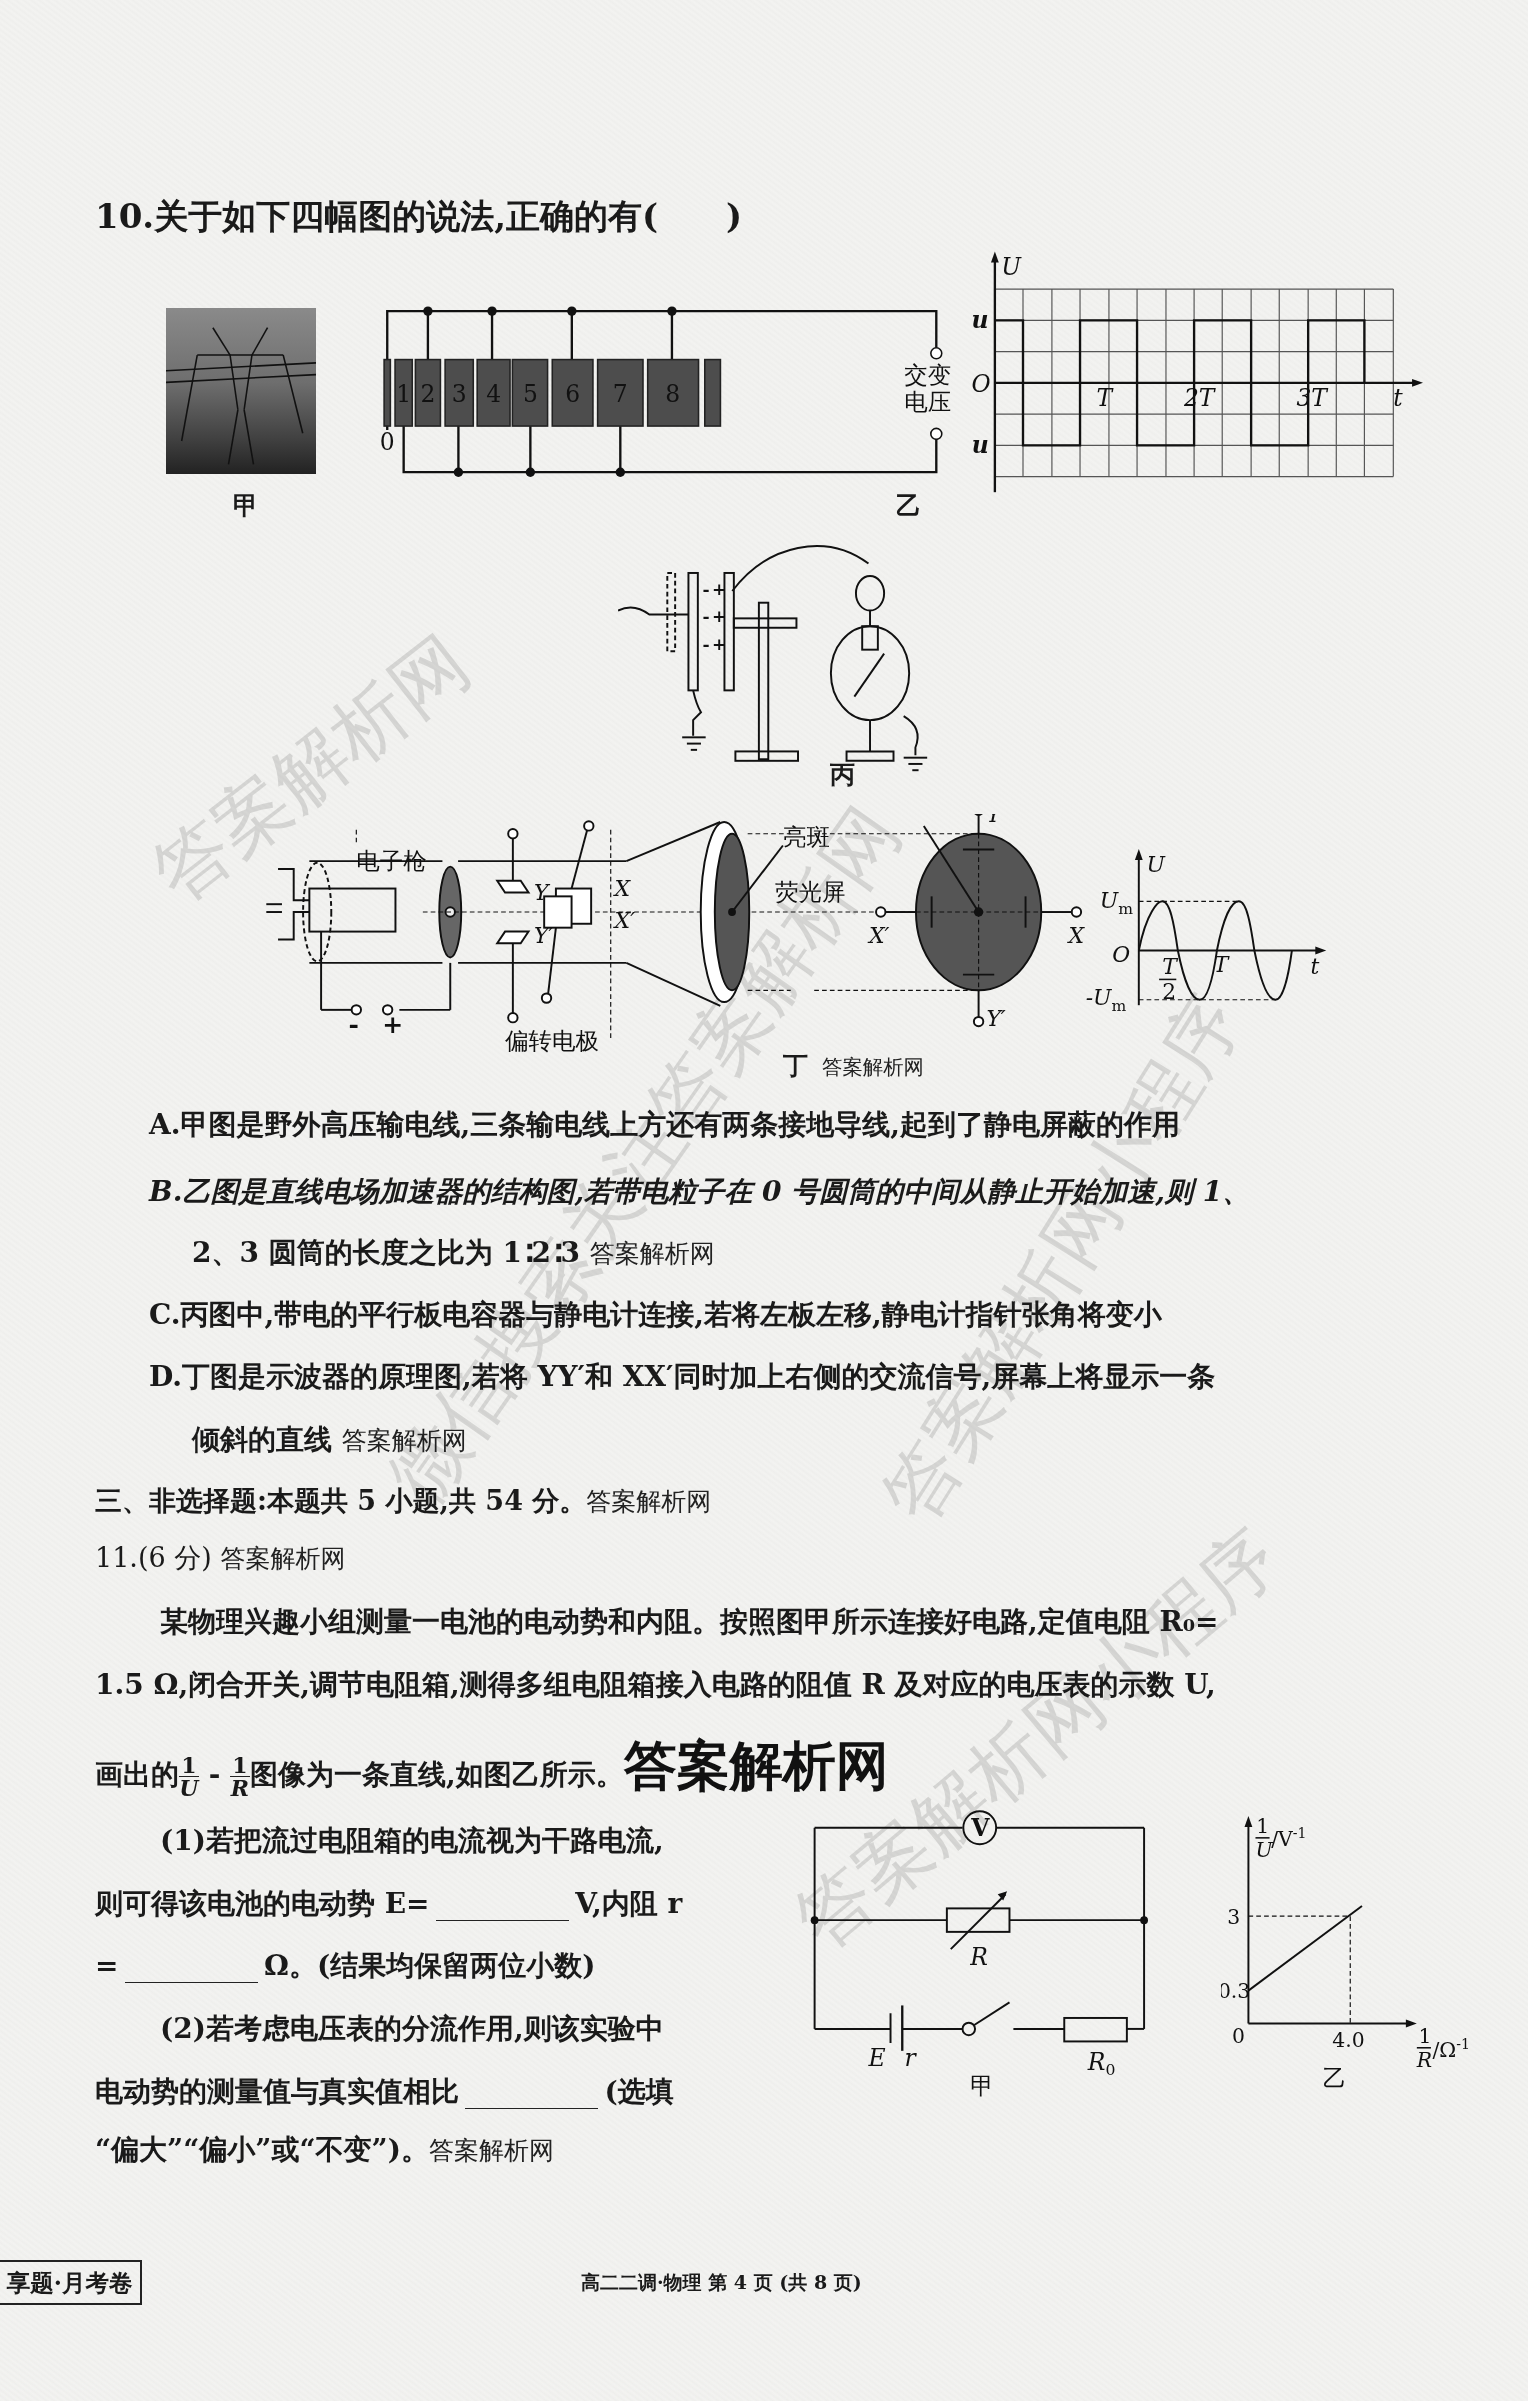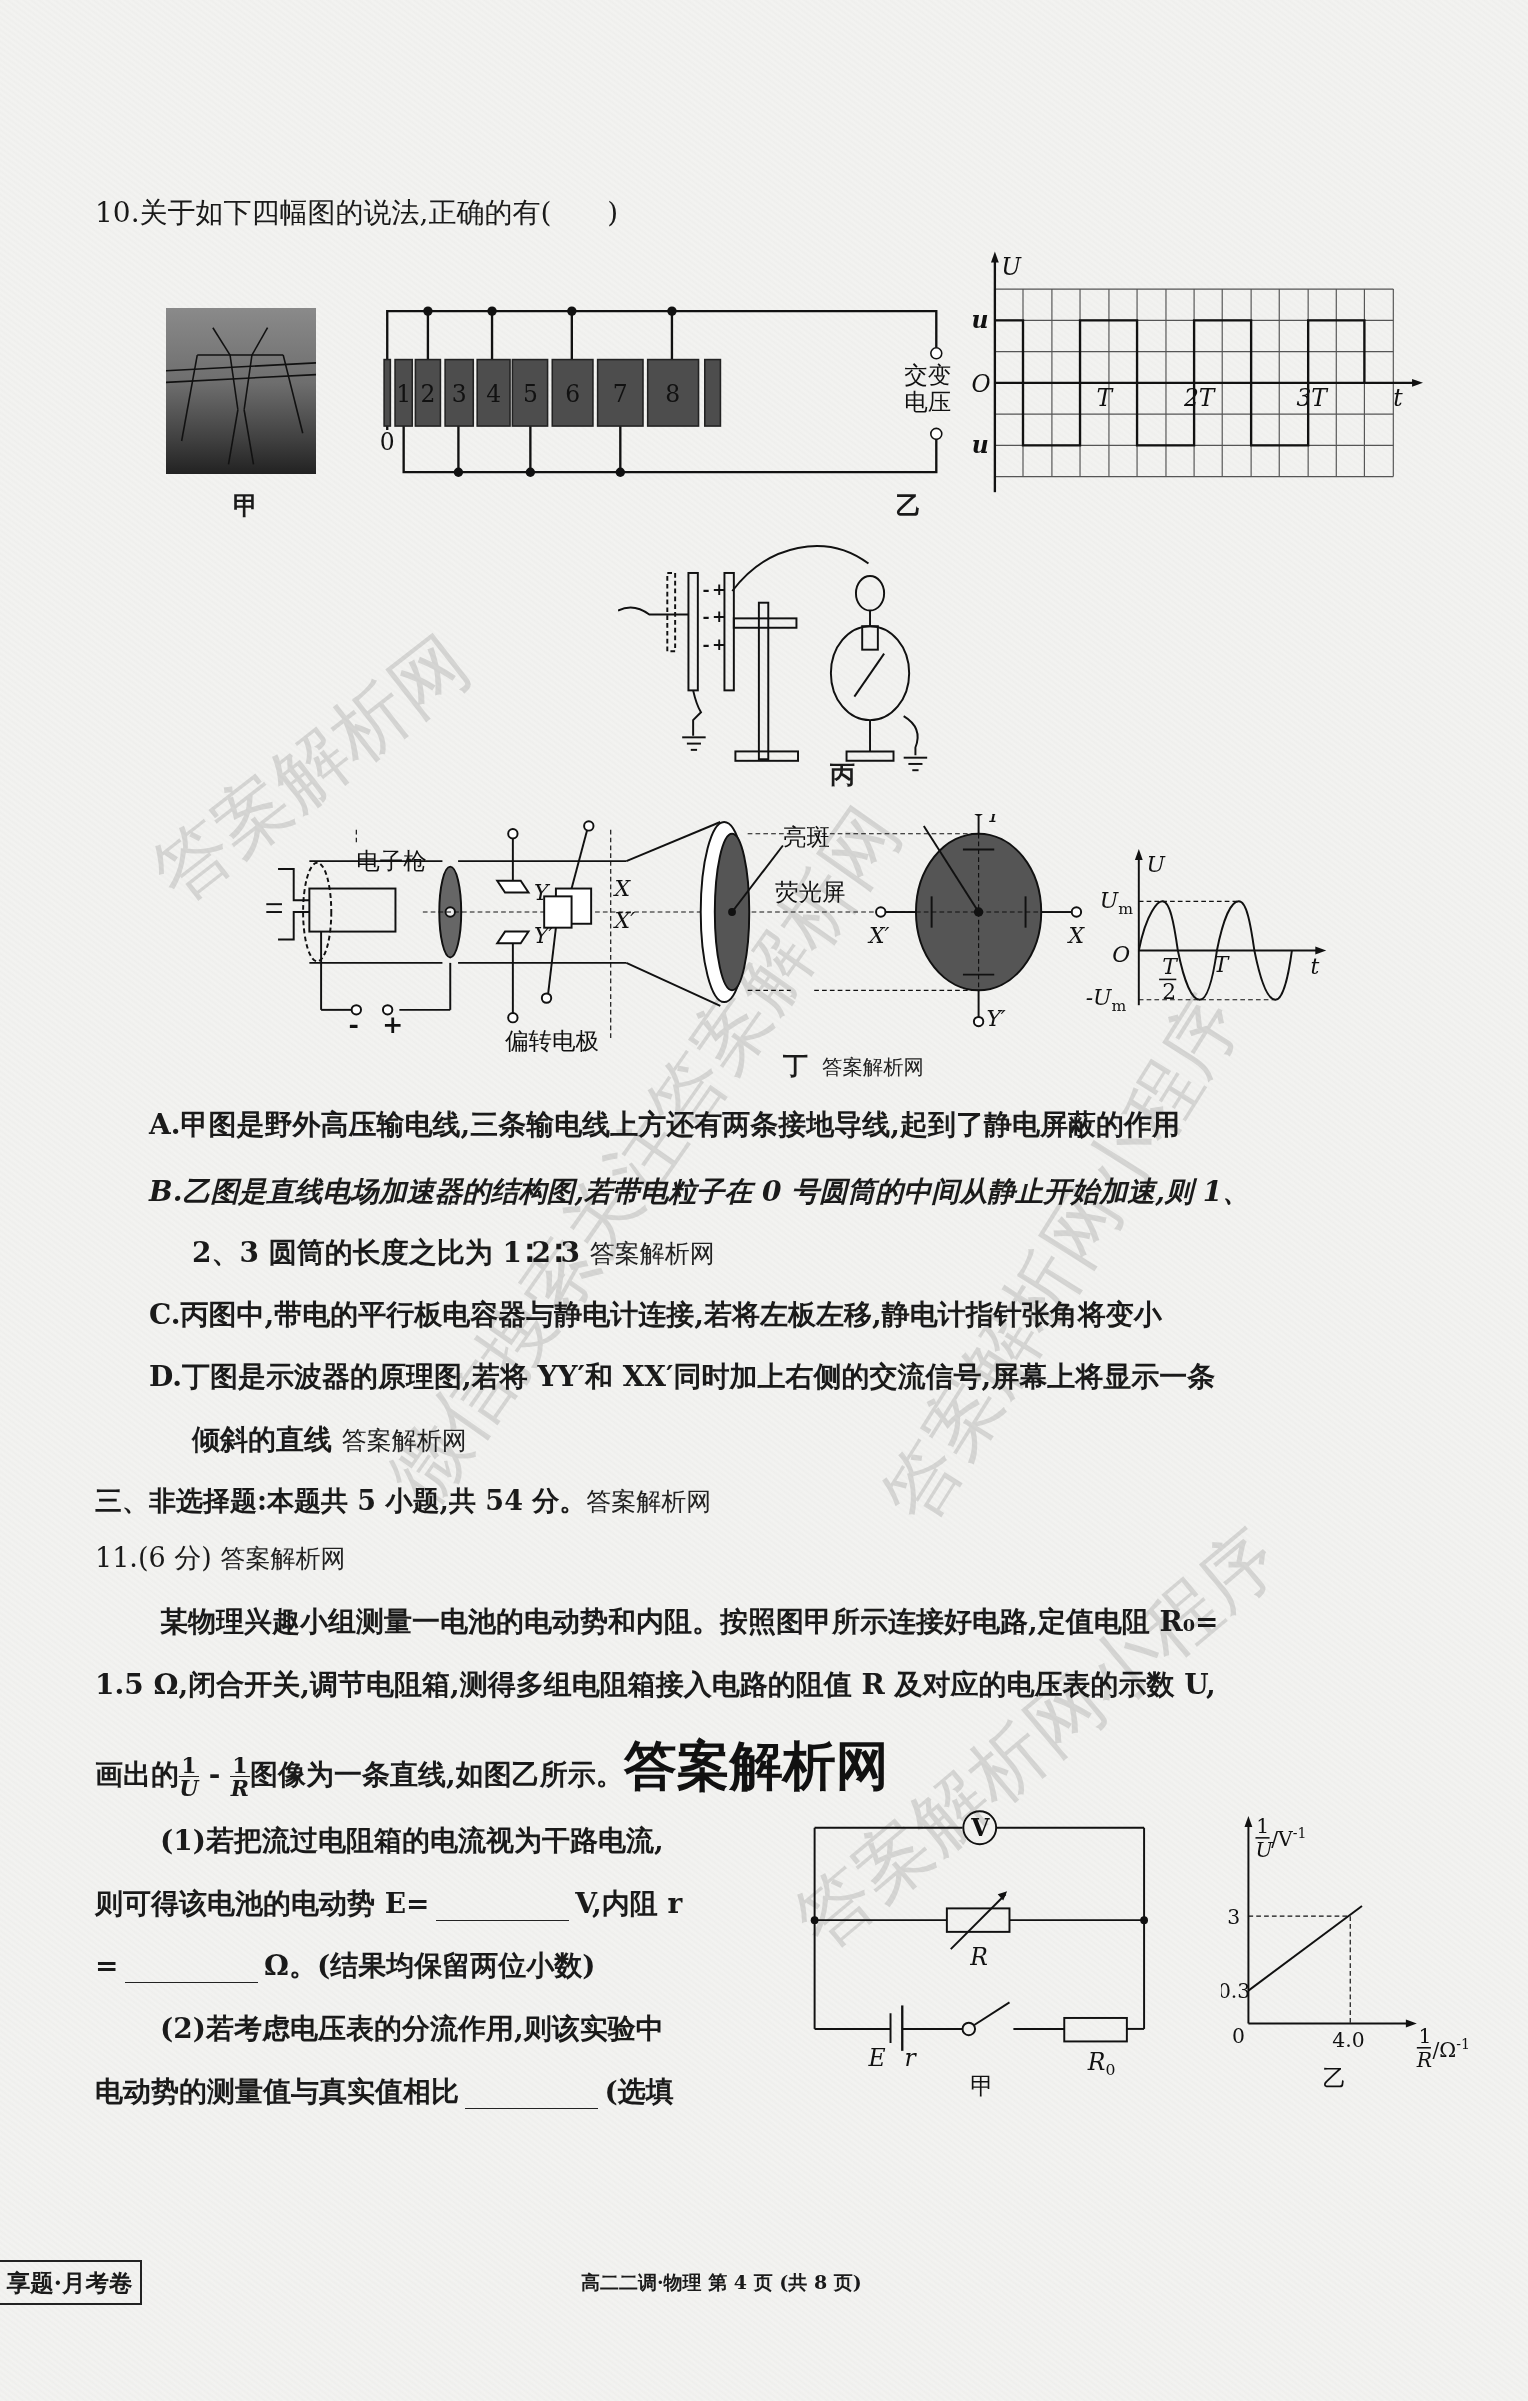--- a/index.html
+++ b/index.html
@@ -1,21 +1,21 @@
 <!DOCTYPE html>
 <html style="font-size:12.5px"><head>
 <meta charset="utf-8">
 <style>
   html,body{margin:0;padding:0;}
   body{width:1529px;height:2401px;background:#f1f1ef;position:relative;overflow:hidden;
        font-family:"DejaVu Serif","Liberation Serif",serif;color:#1a1a1a;}
   .paper{position:absolute;left:0;top:0;width:1529px;height:2401px;
          background:repeating-linear-gradient(37deg,#efefed 0px,#f3f3f1 2.3px,#eeeeec 4.7px);}
   .abs{position:absolute;}
-  .q-title{font-size:28px;font-weight:normal;}
+  .q-title{font-size:34px;font-weight:bold;}
   .opt{font-size:28px;font-weight:bold;line-height:1.2;margin-top:20px;}
   .wm-small{font-family:"DejaVu Sans","Liberation Sans",sans-serif;font-weight:normal;font-size:25px;color:#222;}
   .wm-big{font-family:"DejaVu Sans","Liberation Sans",sans-serif;font-size:53px;color:#111;}
   .diag-wm{font-family:"DejaVu Sans","Liberation Sans",sans-serif;font-size:75px;color:rgba(60,60,60,0.16);
            transform-origin:left top;white-space:nowrap;}
   .fig-label{font-size:25px;font-weight:bold;}
   .blank{display:inline-block;border-bottom:1.6px solid #222;width:133px;height:23.5px;vertical-align:bottom;margin:0 6.3px;}
   .frac{display:inline-block;vertical-align:middle;text-align:center;font-style:italic;font-size:22px;line-height:1;}
   .frac span{display:block;}
   .frac .num{border-bottom:1.6px solid #222;padding:0 2.3px;font-style:normal;}
@@ -334,20 +334,23 @@
   <div class="abs opt" style="left:95px;top:1867px;">
     <span>则可得该电池的电动势 E=</span><span class="blank"></span><span>V,内阻 r</span>
   </div>
   <div class="abs opt" style="left:95px;top:1929px;">
     <span>=</span><span class="blank"></span><span>Ω。(结果均保留两位小数)</span>
   </div>
   <div class="abs opt" style="left:160px;top:1992px;">(2)若考虑电压表的分流作用,则该实验中</div>
   <div class="abs opt" style="left:95px;top:2055px;">
     <span>电动势的测量值与真实值相比</span><span class="blank"></span><span>(选填</span>
   </div>
+  <div class="abs opt" style="left:95px;top:2113px;">
+    <span>“偏大”“偏小”或“不变”)。</span><span class="wm-small">答案解析网</span>
+  </div>
 
   <svg class="abs" style="left:806px;top:1808px;" width="360" height="290" viewBox="0 0 460 370">
     <g stroke="#111" stroke-width="2.5" fill="none">
       <line x1="11" y1="25" x2="200" y2="25"></line>
         <line x1="244" y1="25" x2="432" y2="25"></line>
       <circle cx="222" cy="25" r="21"></circle>
       <line x1="11" y1="25" x2="11" y2="282"></line>
         <line x1="432" y1="25" x2="432" y2="282"></line>
       <line x1="11" y1="143" x2="180" y2="143"></line>
         <line x1="260" y1="143" x2="432" y2="143"></line>

